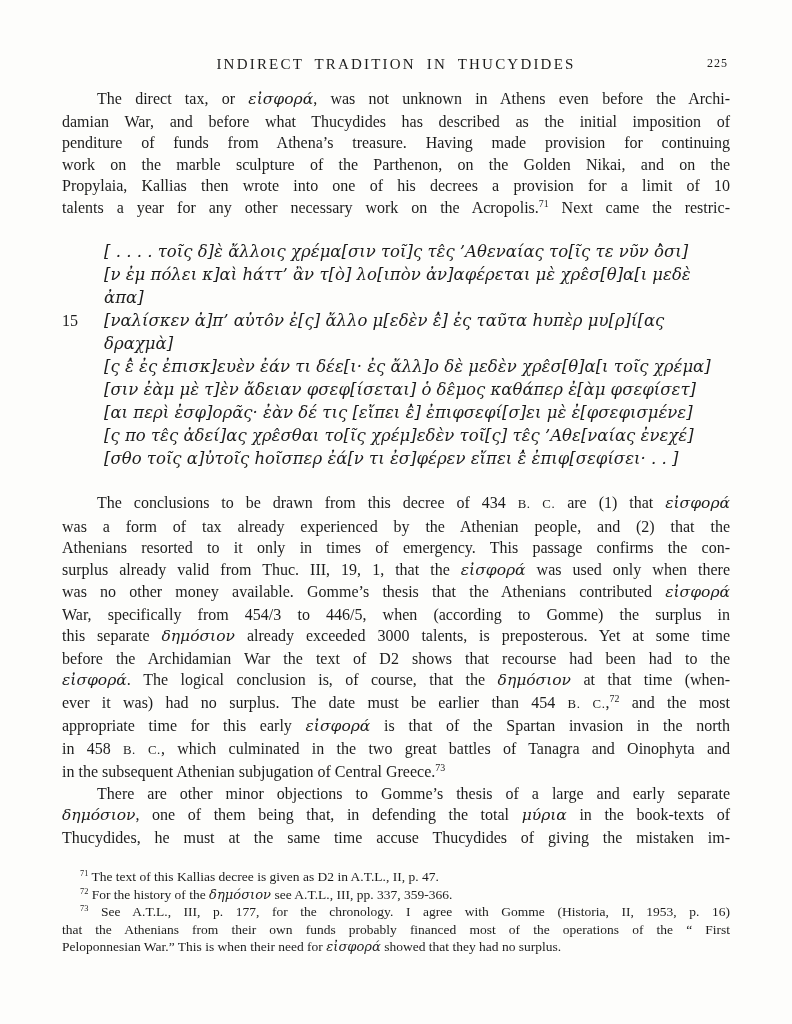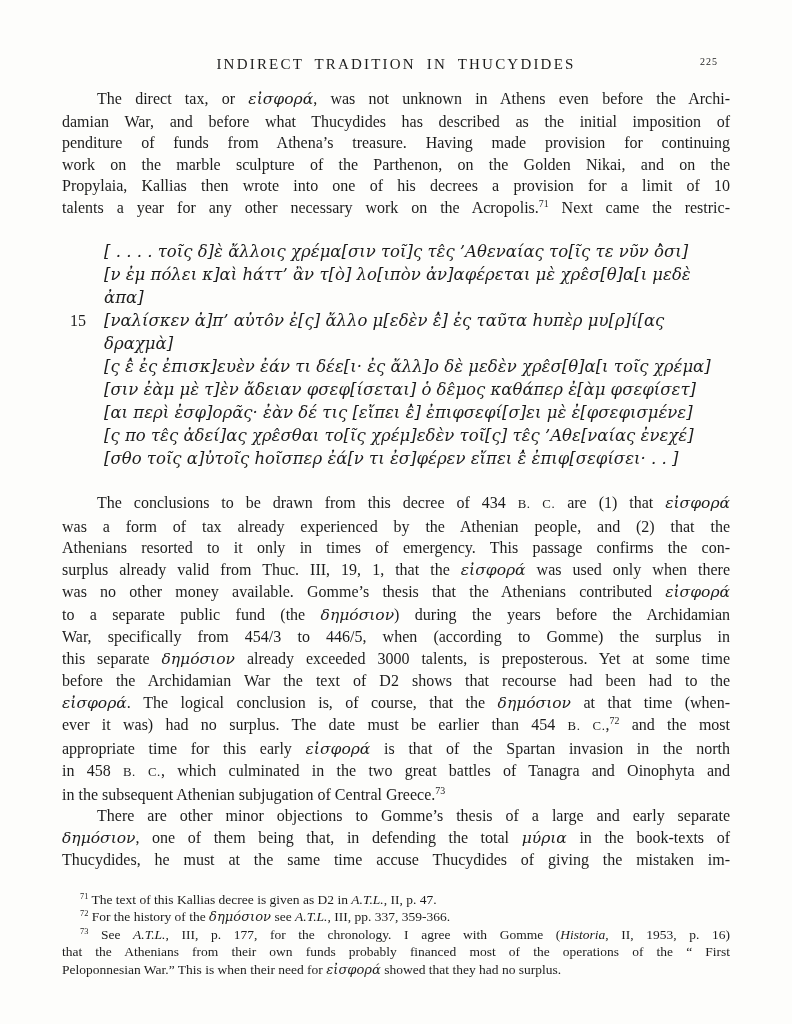--- a/index.html
+++ b/index.html
@@ -1,37 +1,37 @@
 <!DOCTYPE html>
 <html><head>
 <meta charset="utf-8">
 <style>
   html,body{margin:0;padding:0;}
   body{width:792px;height:1024px;background:#fdfdfb;overflow:hidden;}
   .page{position:relative;width:652px;height:1024px;background:#fdfdfb;color:#1c1c1c;
         font-family:"Liberation Serif","DejaVu Serif",serif;}
   .header{position:absolute;top:56px;left:62px;width:668px;height:22px;}
   .running-head{text-align:center;font-size:15px;letter-spacing:2.2px;word-spacing:5px;}
-  .page-number{position:absolute;right:12px;top:0;font-size:10px;letter-spacing:1px;}
+  .page-number{position:absolute;right:2px;top:0;font-size:12px;letter-spacing:1px;}
   .body-block{position:absolute;top:88px;left:62px;width:668px;}
   .para{font-size:16px;line-height:21.5px;}
   .tl{white-space:normal;}
   .just{text-align:justify;text-align-last:justify;}
   .last{text-align:left;text-align-last:left;}
   .ind{text-indent:35px;}
   .quote{position:relative;margin:22px 0 22px 0;padding-left:42px;
          font-size:16.5px;line-height:23px;font-style:italic;
          font-family:"DejaVu Serif",serif;}
   .quote .tl{text-align:left;}
-  .quote-line-number{position:absolute;left:8px;top:69px;font-style:normal;
+  .quote-line-number{position:absolute;left:0;top:69px;font-style:normal;
          font-family:"Liberation Serif",serif;font-size:16px;}
   .footnotes{margin-top:20px;font-size:13.5px;line-height:17.6px;}
   .footnotes .ind{text-indent:18px;}
   .gk{font-style:italic;font-family:"DejaVu Serif",serif;font-size:0.97em;}
-  .it{font-style:italic;}
+  .it{}
   .sc{font-size:0.8em;letter-spacing:0.6px;}
   .sup{vertical-align:super;font-size:0.62em;line-height:0;letter-spacing:0;}
 </style>
 </head>
 <body>
 
 <div class="page">
   <div class="header">
     <div class="running-head">INDIRECT TRADITION IN THUCYDIDES</div>
     <div class="page-number">225</div>
@@ -60,21 +60,20 @@
           <div class="tl "><span>[σθο τοῖς α]ὐτοῖς hοῖσπερ ἐά[ν τι ἐσ]φέρεν εἴπει ἐ̂ ἐπιφ[σεφίσει· . . ]</span></div>
         </div>
     </div>
 
     <div class="para">
         <div class="tl just ind"><span>The conclusions to be drawn from this decree of 434 </span><span class="sc">B. C.</span><span> are (1) that </span><span class="gk">εἰσφορά</span></div>
         <div class="tl just"><span>was a form of tax already experienced by the Athenian people, and (2) that the</span></div>
         <div class="tl just"><span>Athenians resorted to it only in times of emergency. This passage confirms the con-</span></div>
         <div class="tl just"><span>surplus already valid from Thuc. III, 19, 1, that the </span><span class="gk">εἰσφορά</span><span> was used only when there</span></div>
         <div class="tl just"><span>was no other money available. Gomme’s thesis that the Athenians contributed </span><span class="gk">εἰσφορά</span></div>
-        <div class="tl just"><span>to a separate public fund (the </span><span class="gk">δημόσιον</span><span>) during the years before the Archidamian</span></div>
         <div class="tl just"><span>War, specifically from 454/3 to 446/5, when (according to Gomme) the surplus in</span></div>
         <div class="tl just"><span>this separate </span><span class="gk">δημόσιον</span><span> already exceeded 3000 talents, is preposterous. Yet at some time</span></div>
         <div class="tl just"><span>before the Archidamian War the text of D2 shows that recourse had been had to the</span></div>
         <div class="tl just"><span class="gk">εἰσφορά</span><span>. The logical conclusion is, of course, that the </span><span class="gk">δημόσιον</span><span> at that time (when-</span></div>
         <div class="tl just"><span>ever it was) had no surplus. The date must be earlier than 454 </span><span class="sc">B. C.</span><span>,</span><span class="sup">72</span><span> and the most</span></div>
         <div class="tl just"><span>appropriate time for this early </span><span class="gk">εἰσφορά</span><span> is that of the Spartan invasion in the north</span></div>
         <div class="tl just"><span>in 458 </span><span class="sc">B. C.</span><span>, which culminated in the two great battles of Tanagra and Oinophyta and</span></div>
         <div class="tl last"><span>in the subsequent Athenian subjugation of Central Greece.</span><span class="sup">73</span></div>
       </div>
     <div class="para">

